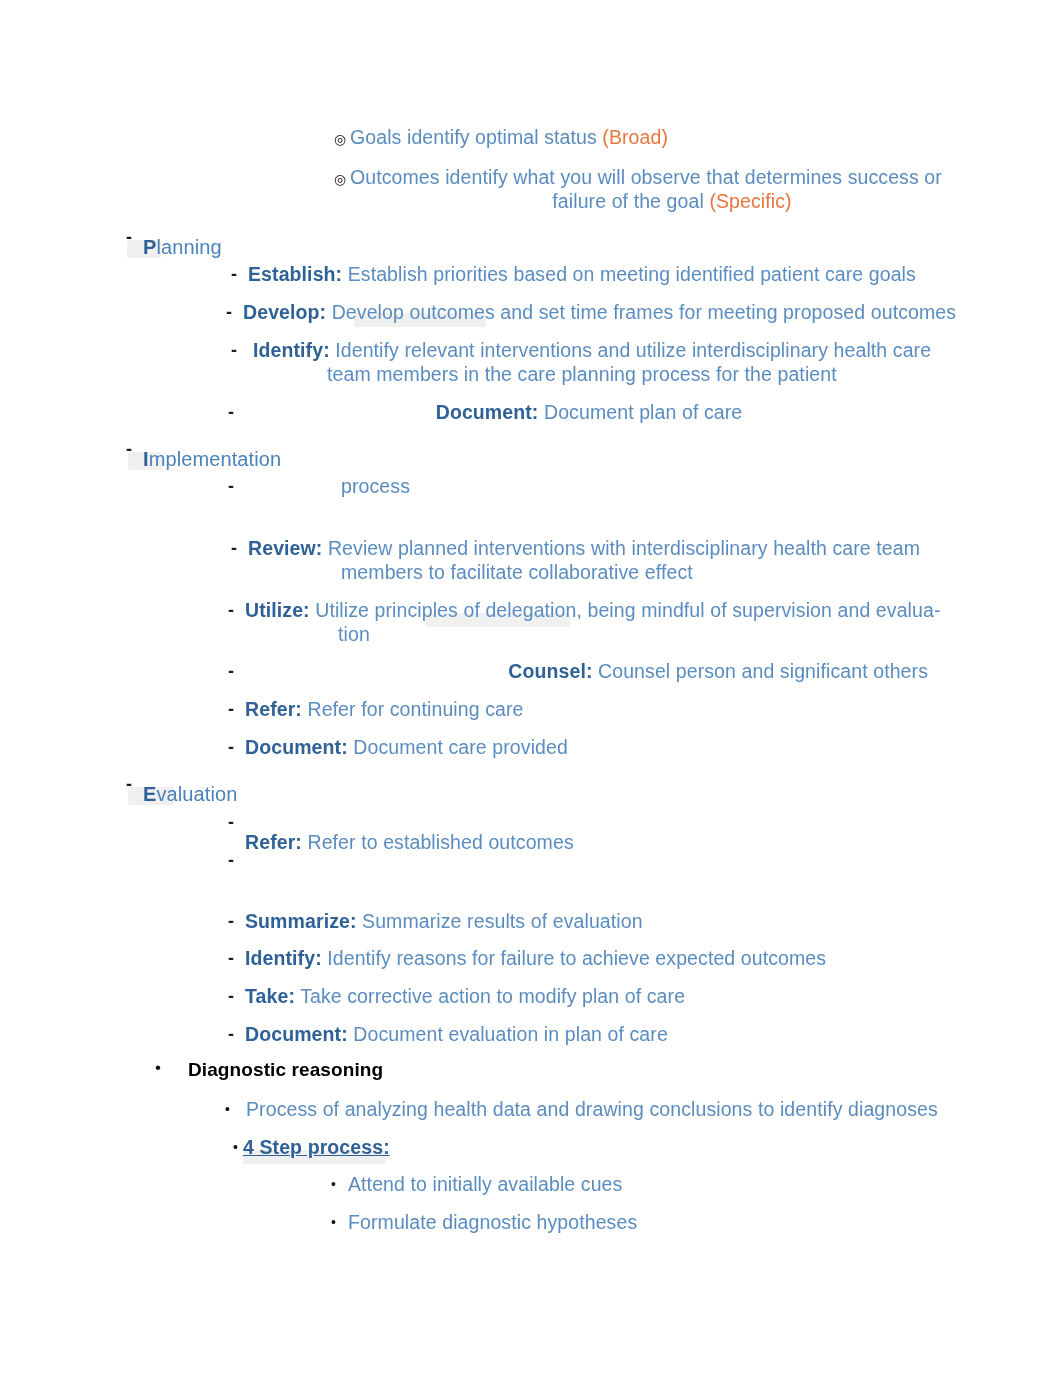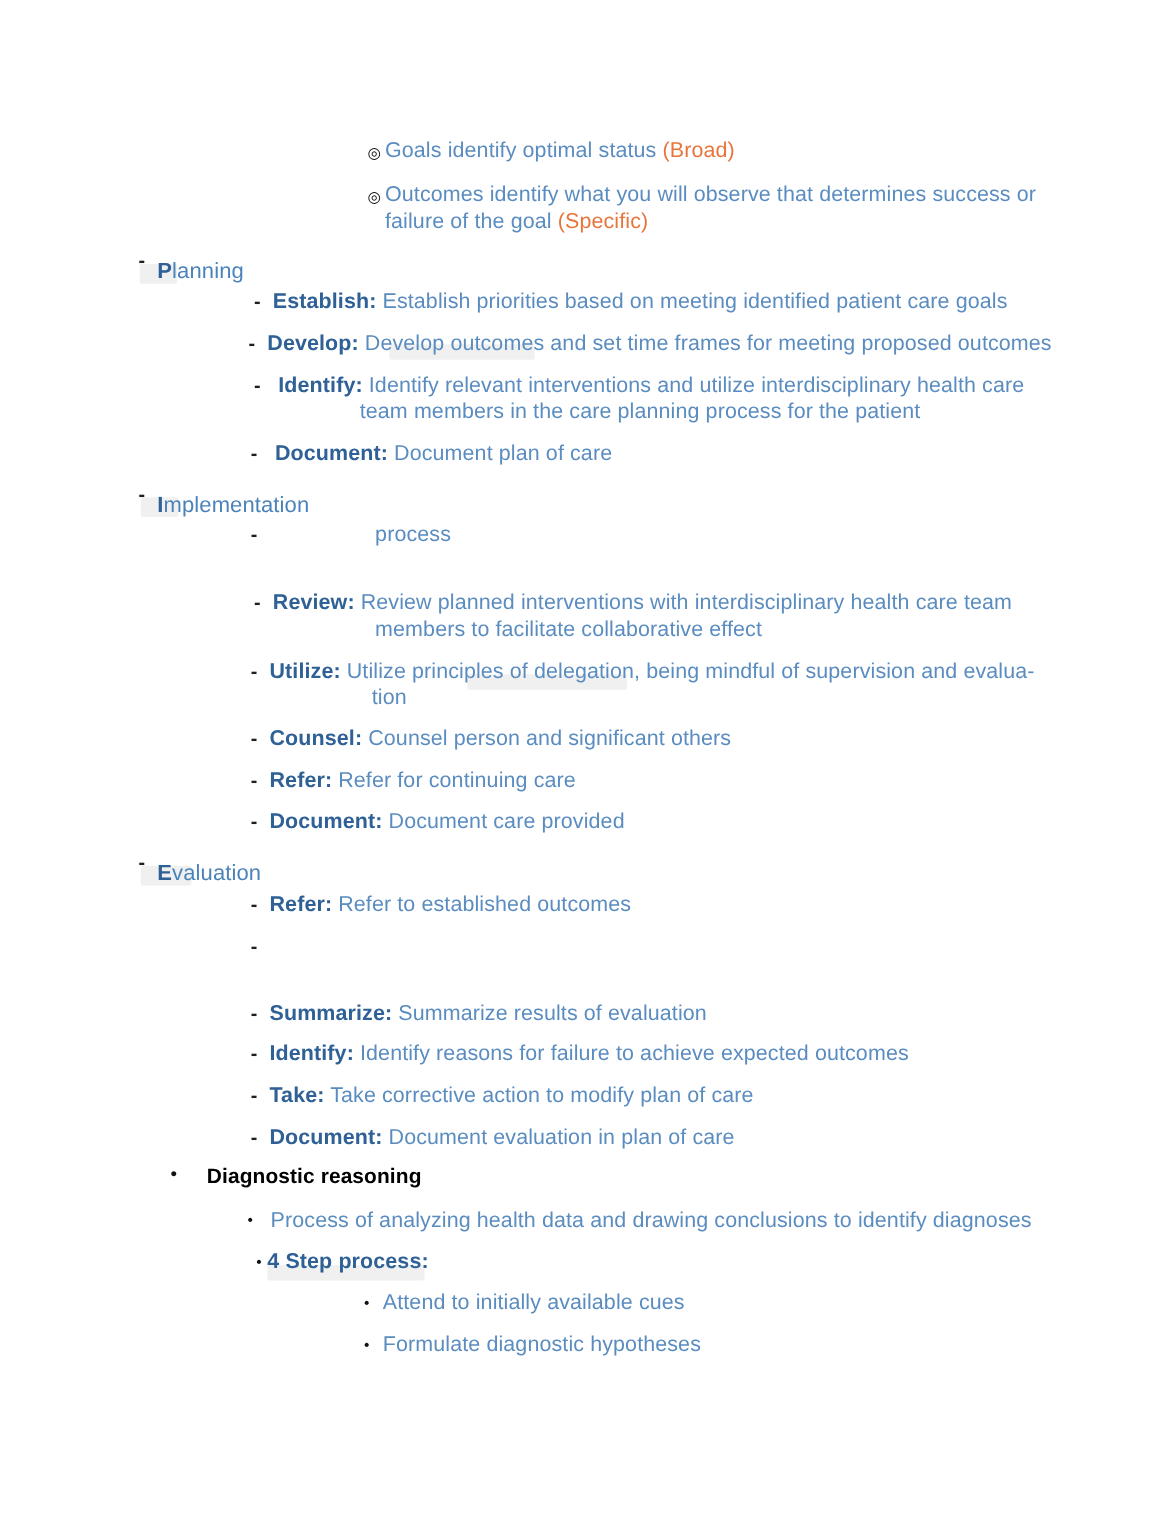--- a/index.html
+++ b/index.html
@@ -119,21 +119,21 @@
     <span class="tx" style="padding-left:16px;">
       <span>Goals identify optimal status </span><span class="orange">(Broad)</span>
     </span>
   </div>
 
   <div class="row" style="left:334px; top:165px; width:660px;">
     <span class="mk bullseye" style="left:0px;">◎</span>
     <span class="tx" style="padding-left:16px;">
       <span>Outcomes identify what you will observe that determines success or</span>
     </span>
-    <span class="tx" style="padding-left:16px;">
+    <span class="tx" style="padding-left:16px;text-align:center;">
       <span>failure of the goal </span><span class="orange">(Specific)</span>
     </span>
   </div>
 
   <div class="row" style="left:126px; top:225px; width:400px; font-size:20px;">
     <span class="mk dash" style="left:0px;">-</span>
     <span class="tx hdr" style="padding-left:17px;">
       <span class="cap">P</span><span>lanning</span>
     </span>
   </div>
@@ -155,21 +155,21 @@
   <div class="row" style="left:231px; top:338px; width:760px;">
     <span class="mk dash" style="left:0px;">-</span>
     <span class="tx" style="padding-left:22px;">
       <span class="lbl">Identify:</span><span class="body"> Identify relevant interventions and utilize interdisciplinary health care</span>
     </span>
     <span class="tx body" style="padding-left:96px;">team members in the care planning process for the patient</span>
   </div>
 
   <div class="row" style="left:228px; top:400px; width:700px;">
     <span class="mk dash" style="left:0px;">-</span>
-    <span class="tx" style="padding-left:22px;">
+    <span class="tx" style="padding-left:22px;text-align:center;">
       <span class="lbl">Document:</span><span class="body"> Document plan of care</span>
     </span>
   </div>
 
   <div class="row" style="left:126px; top:437px; width:400px; font-size:20px;">
     <span class="mk dash" style="left:0px;">-</span>
     <span class="tx hdr" style="padding-left:17px;">
       <span class="cap">I</span><span>mplementation</span>
     </span>
   </div>
@@ -190,21 +190,21 @@
   <div class="row" style="left:228px; top:598px; width:780px;">
     <span class="mk dash" style="left:0px;">-</span>
     <span class="tx" style="padding-left:17px;">
       <span class="lbl">Utilize:</span><span class="body"> Utilize principles of delegation, being mindful of supervision and evalua-</span>
     </span>
     <span class="tx body" style="padding-left:110px;">tion</span>
   </div>
 
   <div class="row" style="left:228px; top:659px; width:700px;">
     <span class="mk dash" style="left:0px;">-</span>
-    <span class="tx" style="padding-left:17px;">
+    <span class="tx" style="padding-left:17px;text-align:right;">
       <span class="lbl">Counsel:</span><span class="body"> Counsel person and significant others</span>
     </span>
   </div>
 
   <div class="row" style="left:228px; top:697px; width:700px;">
     <span class="mk dash" style="left:0px;">-</span>
     <span class="tx" style="padding-left:17px;">
       <span class="lbl">Refer:</span><span class="body"> Refer for continuing care</span>
     </span>
   </div>
@@ -218,21 +218,21 @@
 
   <div class="row" style="left:126px; top:772px; width:400px; font-size:20px;">
     <span class="mk dash" style="left:0px;">-</span>
     <span class="tx hdr" style="padding-left:17px;">
       <span class="cap">E</span><span>valuation</span>
     </span>
   </div>
 
   <div class="row" style="left:228px; top:810px; width:700px;">
     <span class="mk dash" style="left:0px;">-</span>
-    <span class="tx" style="padding-left:17px;">
+    <span class="tx" style="padding-left:17px;margin-top:20px;">
       <span class="lbl">Refer:</span><span class="body"> Refer to established outcomes</span>
     </span>
   </div>
 
   <div class="row" style="left:228px; top:848px; width:790px;">
     <span class="mk dash" style="left:0px;">-</span>
   </div>
 
   <div class="row" style="left:228px; top:909px; width:700px;">
     <span class="mk dash" style="left:0px;">-</span>
@@ -267,21 +267,21 @@
     <span class="tx blk" style="padding-left:33px;">Diagnostic reasoning</span>
   </div>
 
   <div class="row" style="left:225px; top:1097px; width:760px;">
     <span class="mk dot-sm" style="left:0px;">•</span>
     <span class="tx body" style="padding-left:21px;"> Process of analyzing health data and drawing conclusions to identify diagnoses</span>
   </div>
 
   <div class="row" style="left:233px; top:1135px; width:500px;">
     <span class="mk dot-sm" style="left:0px;">•</span>
-    <span class="tx lbl" style="padding-left:10px;">4 Step process:</span>
+    <span class="tx lbl" style="padding-left:10px;text-decoration:underline;">4 Step process:</span>
   </div>
 
   <div class="row" style="left:331px; top:1172px; width:500px;">
     <span class="mk dot-sm" style="left:0px;">•</span>
     <span class="tx body" style="padding-left:17px;">Attend to initially available cues</span>
   </div>
 
   <div class="row" style="left:331px; top:1210px; width:500px;">
     <span class="mk dot-sm" style="left:0px;">•</span>
     <span class="tx body" style="padding-left:17px;">Formulate diagnostic hypotheses</span>

